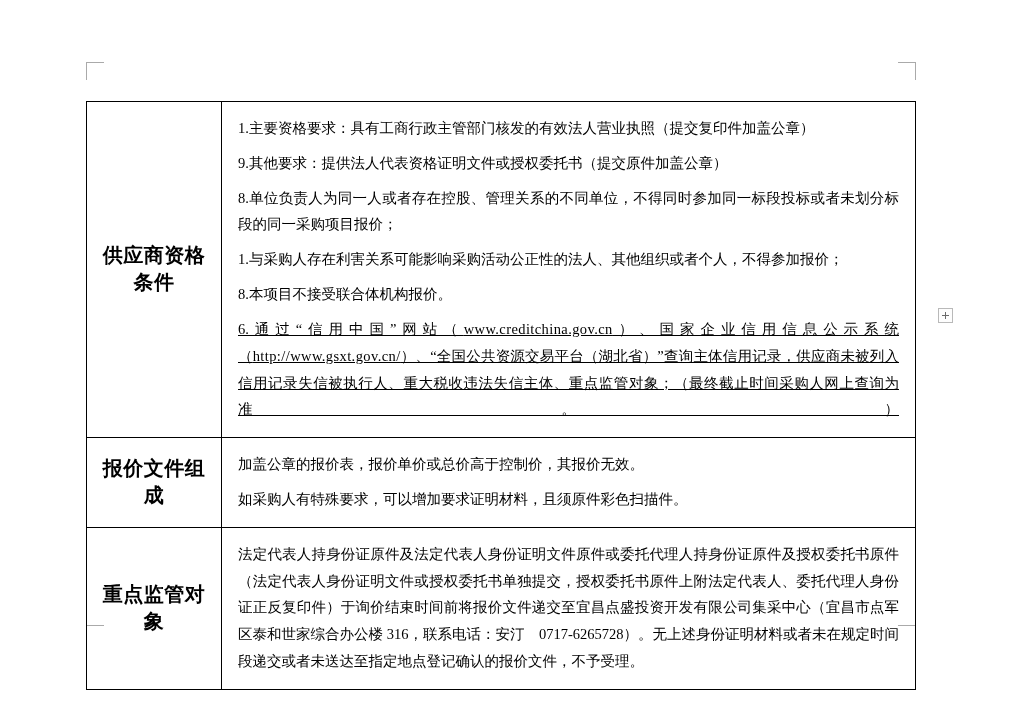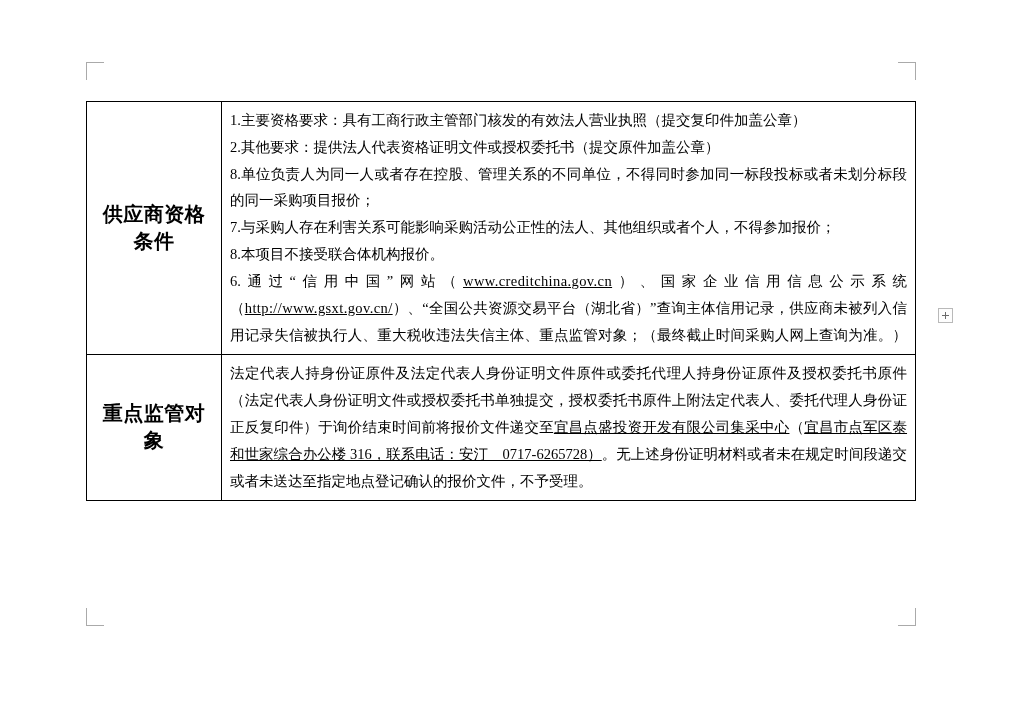--- a/index.html
+++ b/index.html
@@ -52,29 +52,29 @@
     font-size: 20px;
     font-family: "Liberation Serif", "DejaVu Serif", serif;
     letter-spacing: 0.5px;
   }
   .content-cell {
     font-size: 14.5px;
     line-height: 1.85;
     text-align: justify;
   }
   .content-cell p {
-    margin: 0;
+    margin: 8px;
     padding: 0;
   }
   .justify-spread {
     text-align: justify;
     text-align-last: justify;
+    text-decoration: underline;
   }
   .u {
-    text-decoration: underline;
   }
   .mono-u {
     text-decoration: underline;
     font-family: "Liberation Serif", "DejaVu Serif", serif;
     letter-spacing: 0.4px;
   }
 
   
   .side-handle {
     position: absolute;
@@ -124,25 +124,32 @@
   <div class="v" style="right:0; bottom:0; height:18px;"></div>
   <div class="h" style="right:0; bottom:0; width:18px;"></div>
 </div>
 
 <table class="doc-table">
   <tbody>
     <tr>
       <td class="label-cell">供应商资格条件</td>
       <td class="content-cell">
         <p>1.主要资格要求：具有工商行政主管部门核发的有效法人营业执照（提交复印件加盖公章）</p>
-        <p>2.其他要求：提供法人代表资格证明文件或授权委托书（提交原件加盖公章）</p>
+        <p>9.其他要求：提供法人代表资格证明文件或授权委托书（提交原件加盖公章）</p>
         <p>8.单位负责人为同一人或者存在控股、管理关系的不同单位，不得同时参加同一标段投标或者未划分标段的同一采购项目报价；</p>
-        <p>7.与采购人存在利害关系可能影响采购活动公正性的法人、其他组织或者个人，不得参加报价；</p>
+        <p>1.与采购人存在利害关系可能影响采购活动公正性的法人、其他组织或者个人，不得参加报价；</p>
         <p>8.本项目不接受联合体机构报价。</p>
         <p class="justify-spread">6.通过“信用中国”网站（<span class="mono-u">www.creditchina.gov.cn</span>）、国家企业信用信息公示系统（<span class="mono-u">http://www.gsxt.gov.cn/</span>）、“全国公共资源交易平台（湖北省）”查询主体信用记录，供应商未被列入信用记录失信被执行人、重大税收违法失信主体、重点监管对象；（最终截止时间采购人网上查询为准。）</p>
+      </td>
+    </tr>
+    <tr>
+      <td class="label-cell">报价文件组成</td>
+      <td class="content-cell">
+        <p>加盖公章的报价表，报价单价或总价高于控制价，其报价无效。</p>
+        <p>如采购人有特殊要求，可以增加要求证明材料，且须原件彩色扫描件。</p>
       </td>
     </tr>
     <tr>
       <td class="label-cell">重点监管对象</td>
       <td class="content-cell">
         <p>法定代表人持身份证原件及法定代表人身份证明文件原件或委托代理人持身份证原件及授权委托书原件（法定代表人身份证明文件或授权委托书单独提交，授权委托书原件上附法定代表人、委托代理人身份证正反复印件）于询价结束时间前将报价文件递交至<span class="u">宜昌点盛投资开发有限公司集采中心</span>（<span class="u">宜昌市点军区泰和世家综合办公楼 316，联系电话：安汀　0717-6265728）</span>。无上述身份证明材料或者未在规定时间段递交或者未送达至指定地点登记确认的报价文件，不予受理。</p>
       </td>
     </tr>
   </tbody>
 </table>

